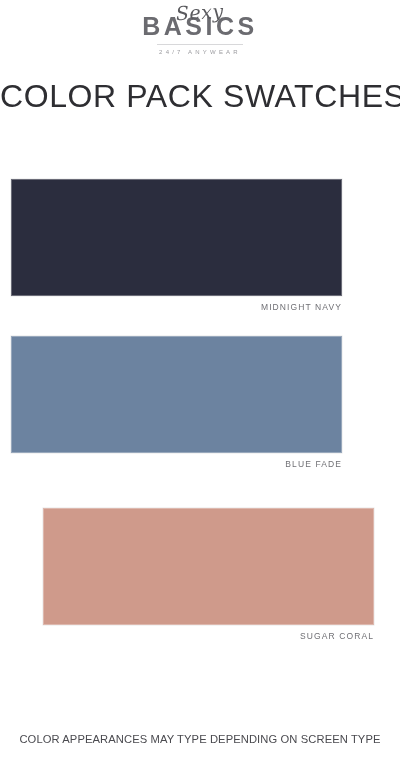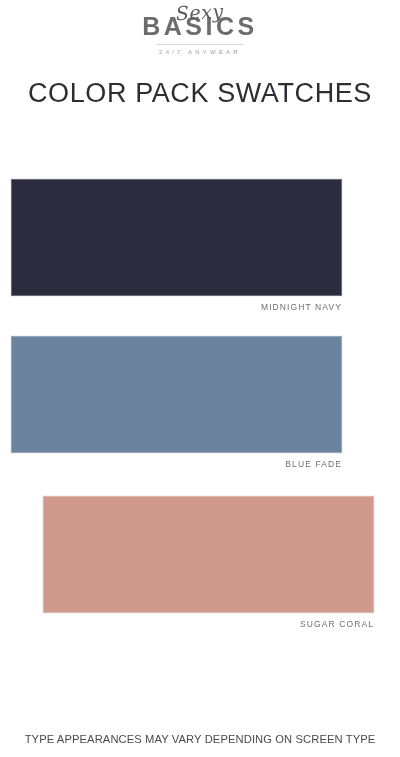--- a/index.html
+++ b/index.html
@@ -74,21 +74,21 @@
 
   
   .title {
     position: absolute;
     top: 78px;
     left: 0;
     width: 400px;
     text-align: center;
     font-family: "Liberation Sans", sans-serif;
     font-weight: 300;
-    font-size: 27px;
+    font-size: 32px;
     letter-spacing: 0.6px;
     color: #2e2e32;
     white-space: nowrap;
   }
 
   
   .swatch-block {
     position: absolute;
     left: 11px;
     width: 331px;
@@ -105,21 +105,21 @@
     font-family: "Liberation Sans", sans-serif;
     font-size: 8.5px;
     letter-spacing: 1.1px;
     color: #6f6f74;
     margin-top: 6px;
     white-space: nowrap;
   }
 
   #swatch-0 { top: 179px; }
   #swatch-1 { top: 336px; }
-  #swatch-2 { top: 496px; padding-left: 32px; }
+  #swatch-2 { top: 508px; padding-left: 32px; }
 
   
   .footer-note {
     position: absolute;
     bottom: 12px;
     left: 0;
     width: 400px;
     text-align: center;
     font-family: "Liberation Sans", sans-serif;
     font-size: 11.2px;
@@ -150,15 +150,15 @@
   <div class="swatch-block" id="swatch-1">
     <div class="swatch-chip" style="background-color: rgb(108, 131, 160);"></div>
     <div class="swatch-label">BLUE FADE</div>
   </div>
 
   <div class="swatch-block" id="swatch-2">
     <div class="swatch-chip" style="background-color: rgb(207, 154, 139);"></div>
     <div class="swatch-label">SUGAR CORAL</div>
   </div>
 
-  <div class="footer-note">TYPE APPEARANCES MAY VARY DEPENDING ON SCREEN TYPE</div>
+  <div class="footer-note">COLOR APPEARANCES MAY TYPE DEPENDING ON SCREEN TYPE</div>
 
 </div>
 
 </body></html>

